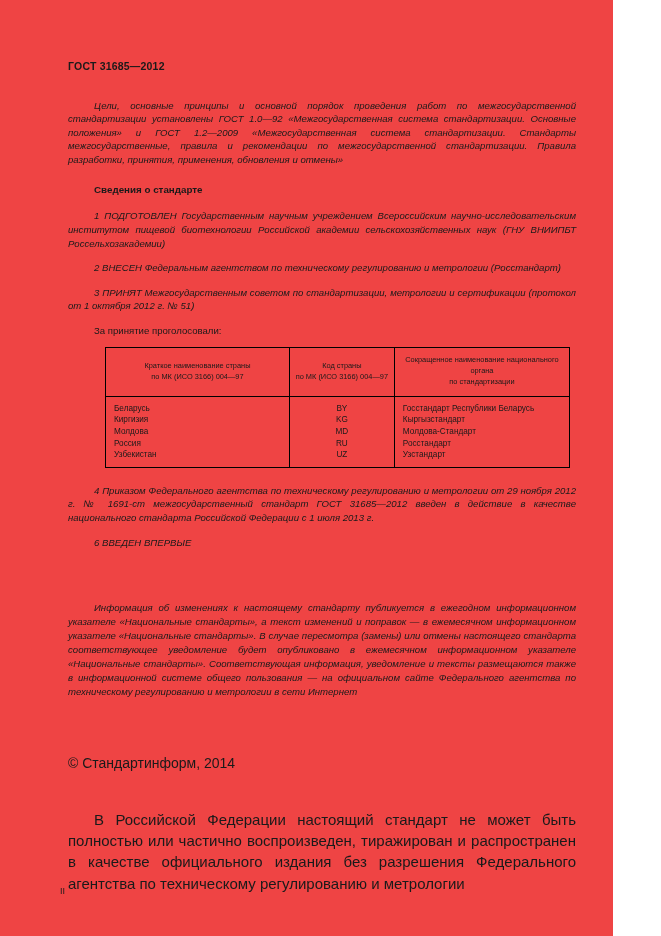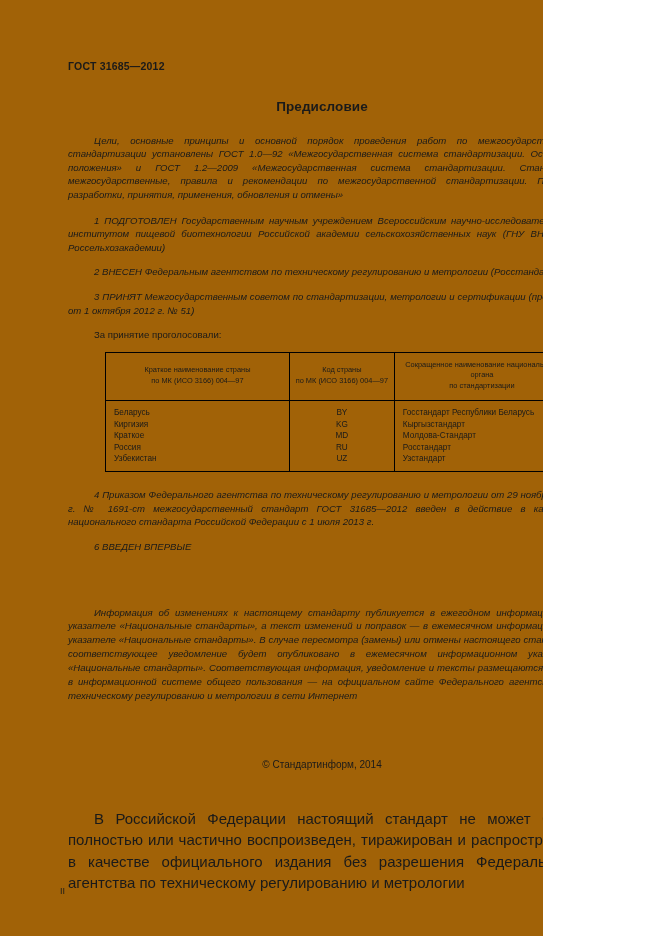--- a/index.html
+++ b/index.html
@@ -6,23 +6,23 @@
     margin: 0;
     padding: 0;
     background: #ffffff;
   }
   body {
     font-family: "Liberation Sans", sans-serif;
     color: #1a1a1a;
   }
   .page {
     position: relative;
-    width: 543px;
+    width: 613px;
     height: 936px;
-    background: #a16207;
+    background: #ef4444;
     box-sizing: border-box;
     overflow: hidden;
   }
   .content {
     position: absolute;
     left: 68px;
     top: 60px;
     width: 508px;
   }
 
@@ -117,22 +117,22 @@
   .notice p {
     font-size: 9.6px;
     font-style: italic;
     line-height: 1.45;
     text-align: justify;
     margin: 0;
     text-indent: 26px;
   }
 
   .copyright {
-    font-size: 10px;
-    text-align: center;
+    font-size: 14px;
+    text-align: left;
     margin: 56px 0 0 0;
   }
 
   .closing {
     font-size: 15px;
     line-height: 1.42;
     text-align: justify;
     margin: 38px 0 0 0;
     text-indent: 26px;
   }
@@ -146,24 +146,24 @@
   }
 </style>
 </head>
 <body>
 
 <div class="page">
   <div class="content">
 
     <div class="running-head">ГОСТ 31685—2012</div>
 
-    <h1 class="doc-title">Предисловие</h1>
 
     <p class="body-par">Цели, основные принципы и основной порядок проведения работ по межгосударственной стандартизации установлены ГОСТ 1.0—92 «Межгосударственная система стандартизации. Основные положения» и ГОСТ 1.2—2009 «Межгосударственная система стандартизации. Стандарты межгосударственные, правила и рекомендации по межгосударственной стандартизации. Правила разработки, принятия, применения, обновления и отмены»</p>
 
+    <div class="section-head">Сведения о стандарте</div>
 
     <p class="body-par tight">1  ПОДГОТОВЛЕН Государственным научным учреждением Всероссийским научно-исследовательским институтом пищевой биотехнологии Российской академии сельскохозяйственных наук (ГНУ ВНИИПБТ Россельхозакадемии)</p>
 
     <p class="body-par tight">2  ВНЕСЕН Федеральным агентством по техническому регулированию и метрологии (Росстандарт)</p>
 
     <p class="body-par tight">3  ПРИНЯТ Межгосударственным советом по стандартизации, метрологии и сертификации (протокол от 1 октября 2012 г. № 51)</p>
 
     <p class="vote-lead">За принятие проголосовали:</p>
 
     <div class="country-table-wrap">
@@ -189,21 +189,21 @@
             <td class="col-name">Беларусь</td>
             <td class="col-code">BY</td>
             <td class="col-body">Госстандарт Республики Беларусь</td>
           </tr>
           <tr>
             <td class="col-name">Киргизия</td>
             <td class="col-code">KG</td>
             <td class="col-body">Кыргызстандарт</td>
           </tr>
           <tr>
-            <td class="col-name">Краткое</td>
+            <td class="col-name">Молдова</td>
             <td class="col-code">MD</td>
             <td class="col-body">Молдова-Стандарт</td>
           </tr>
           <tr>
             <td class="col-name">Россия</td>
             <td class="col-code">RU</td>
             <td class="col-body">Росстандарт</td>
           </tr>
           <tr>
             <td class="col-name">Узбекистан</td>

